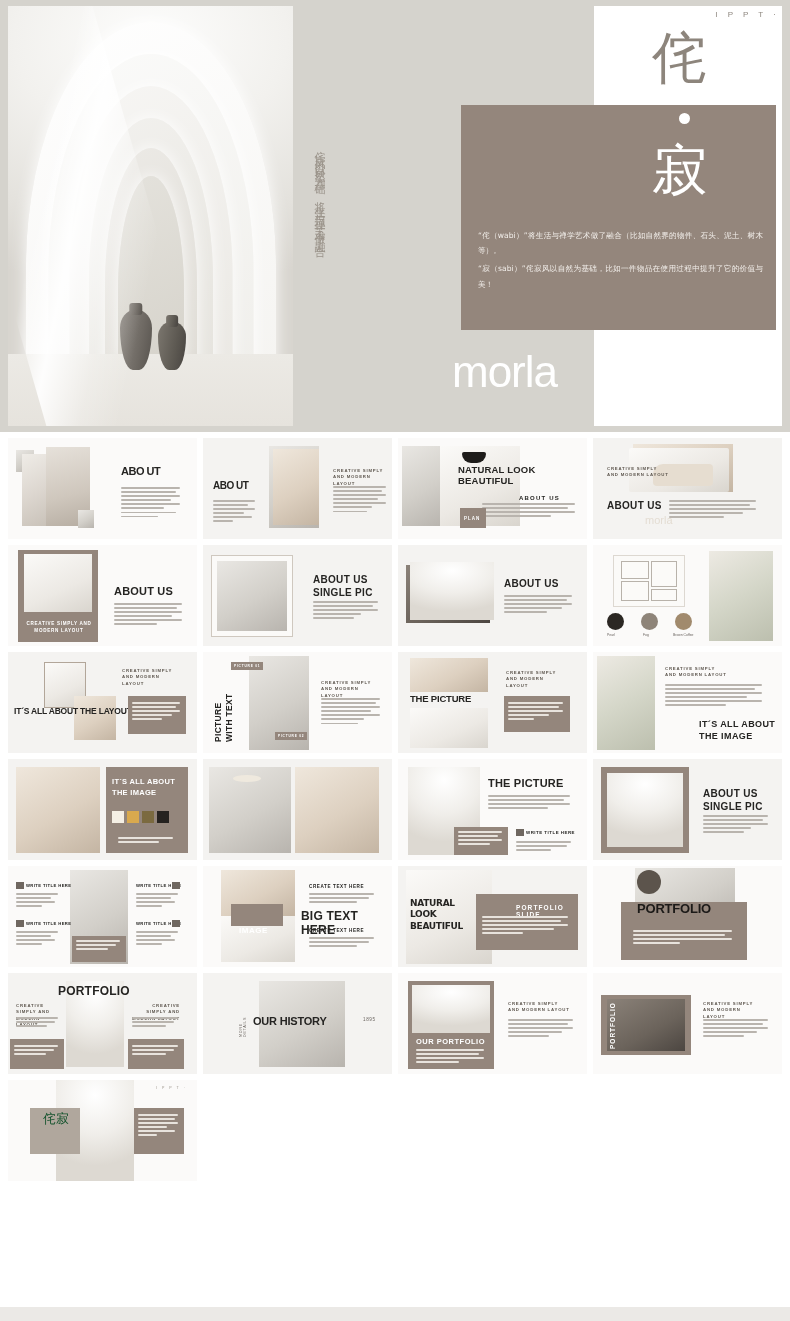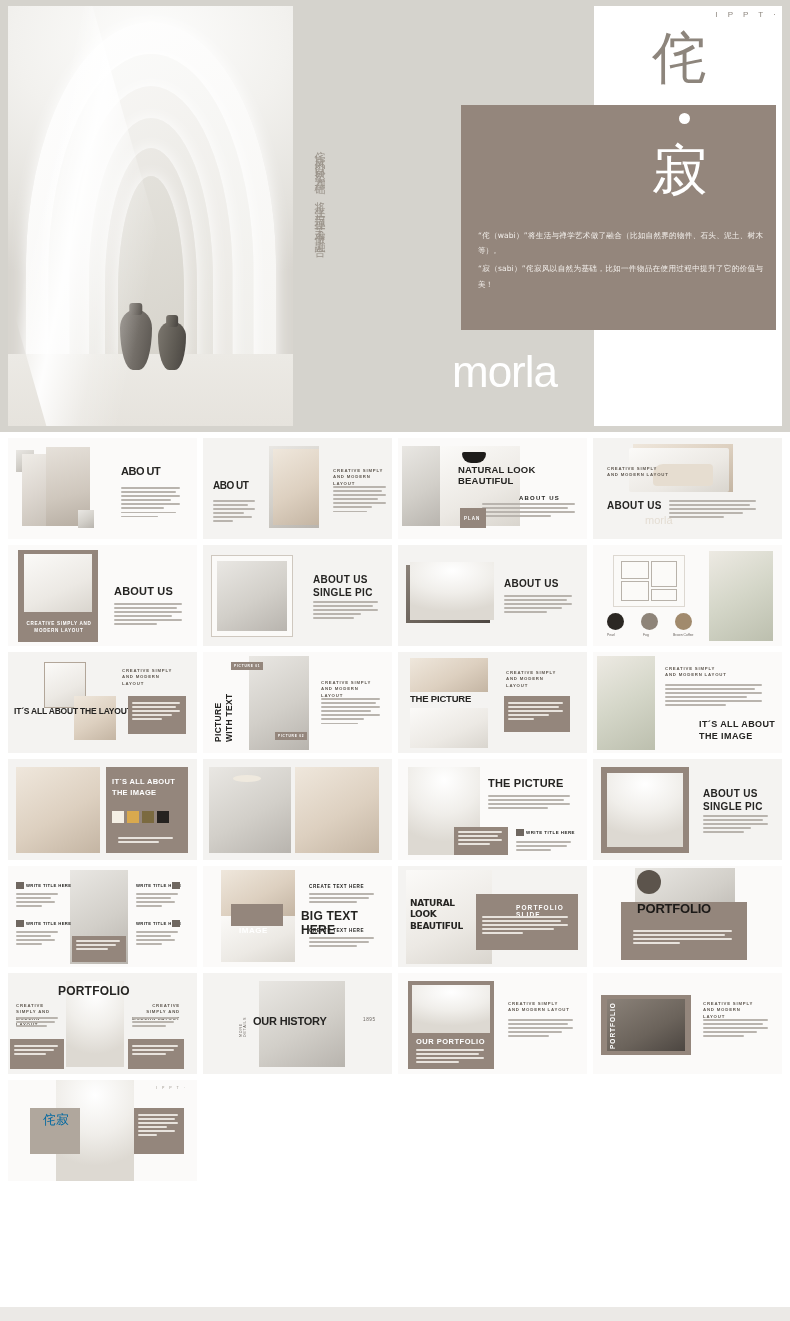--- a/index.html
+++ b/index.html
@@ -617,21 +617,21 @@
         <div class="line w88"></div>
         <div class="line w95"></div>
       <div class="line w80"></div>
         <div class="line w60"></div>
     </div>
   </div>
 
   <div class="slide white">
     <div class="ph p-arch" style="left:48px;top:0px;width:78px;height:101px;"></div>
     <div style="position:absolute;left:22px;top:28px;width:50px;height:46px;background:#b0a79d;"></div>
-    <div class="t" style="left:32px;top:32px;width:32px;font-size:13px;color:#0369a1;line-height:1.25;font-family:Liberation Serif, serif;text-align:center;">侘寂</div>
+    <div class="t" style="left:32px;top:32px;width:32px;font-size:13px;color:#14532d;line-height:1.25;font-family:Liberation Mono, monospace;text-align:center;">侘寂</div>
     <div class="brown" style="position:absolute;left:126px;top:28px;width:50px;height:46px;"></div>
     <div class="t body-lines" style="left:130px;top:34px;width:42px;">
       <div class="line w95 lt"></div>
         <div class="line w88 lt"></div>
         <div class="line w95 lt"></div>
       <div class="line w70 lt"></div>
         <div class="line w88 lt"></div>
         <div class="line w45 lt"></div>
     </div>
     <div class="t" style="left:148px;top:6px;font-size:3.6px;letter-spacing:2px;color:#9a938a;">I P P T ·</div>

